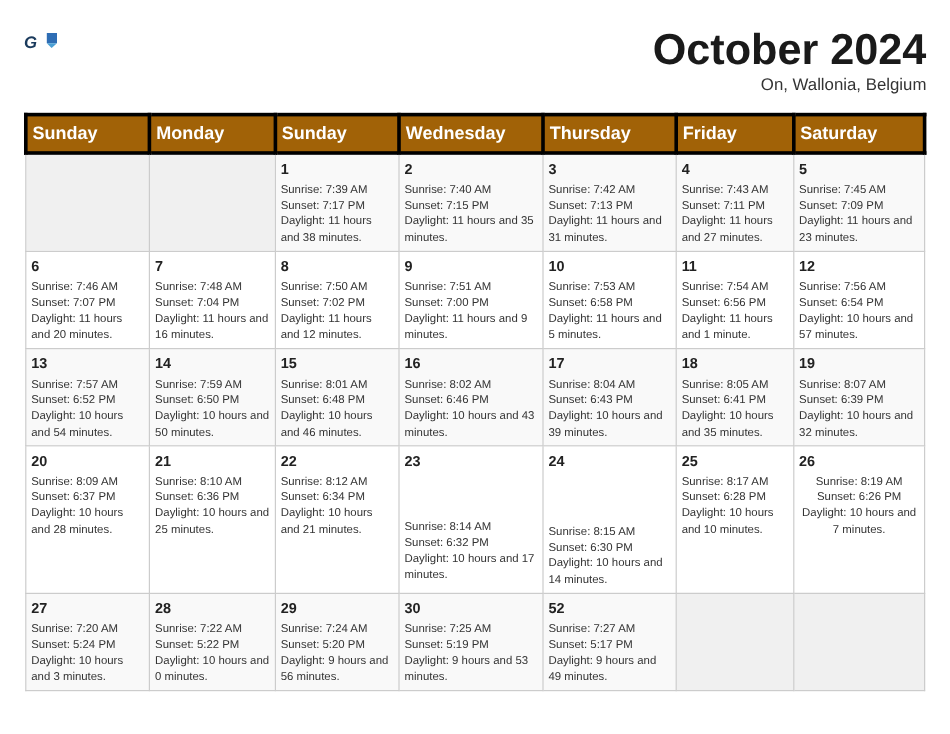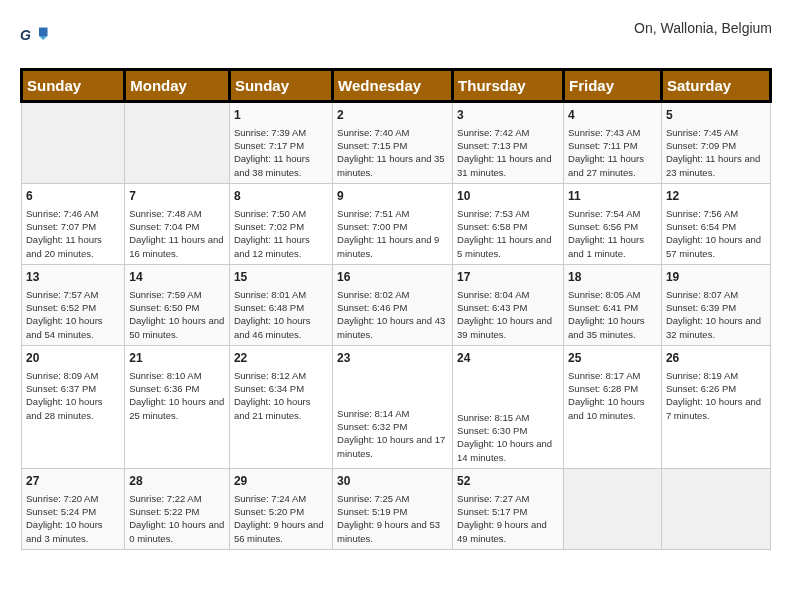--- a/index.html
+++ b/index.html
@@ -90,20 +90,21 @@
   <div class="logo">
     <div class="logo-icon">
       <svg class="logo-shape" viewBox="0 0 60 40">
         <text x="0" y="30" font-size="28" font-weight="bold" fill="#1a3a5c" font-style="italic" font-family="Arial">G</text>
         <polygon points="38,5 55,5 55,22 38,22" fill="#2e6db4"></polygon>
         <polygon points="38,22 55,22 46,30" fill="#4a9fd4"></polygon>
       </svg>
     </div>
   </div>
   <div class="title-block">
+    <div class="month-title">October 2024</div>
     <div class="location">On, Wallonia, Belgium</div>
   </div>
 </div>
 
 <table>
   <thead>
     <tr>
     <th>Sunday</th>
         <th>Monday</th>
         <th>Sunday</th>
@@ -268,21 +269,21 @@
 Daylight: 10 hours and 14 minutes.</div>
         </td>
         <td>
           <span class="day-num">25</span>
           <div class="cell-info" style="white-space: pre-line;">Sunrise: 8:17 AM
 Sunset: 6:28 PM
 Daylight: 10 hours and 10 minutes.</div>
         </td>
         <td>
           <span class="day-num">26</span>
-          <div class="cell-info" style="white-space: pre-line;">Sunrise: 8:19 AM
+          <div class="cell-info" style="white-space: pre-line; text-align: center;">Sunrise: 8:19 AM
 Sunset: 6:26 PM
 Daylight: 10 hours and 7 minutes.</div>
         </td>
       </tr>
       <tr>
         <td>
           <span class="day-num">27</span>
           <div class="cell-info" style="white-space: pre-line;">Sunrise: 7:20 AM
 Sunset: 5:24 PM
 Daylight: 10 hours and 3 minutes.</div>

